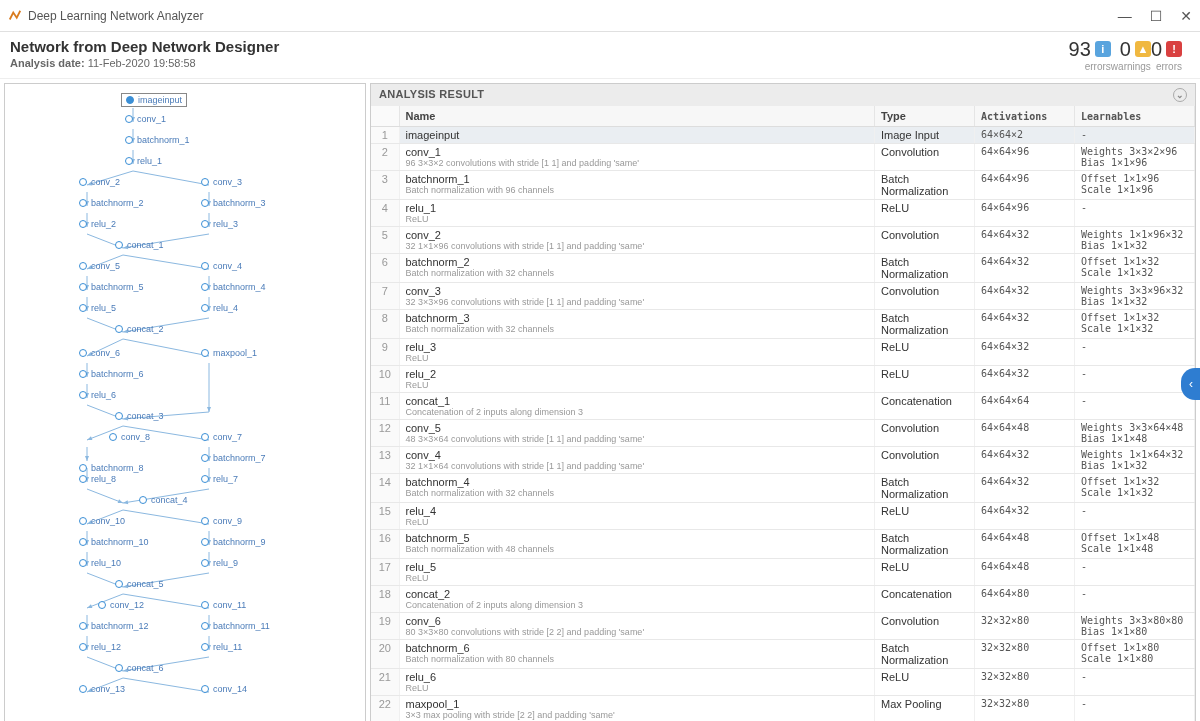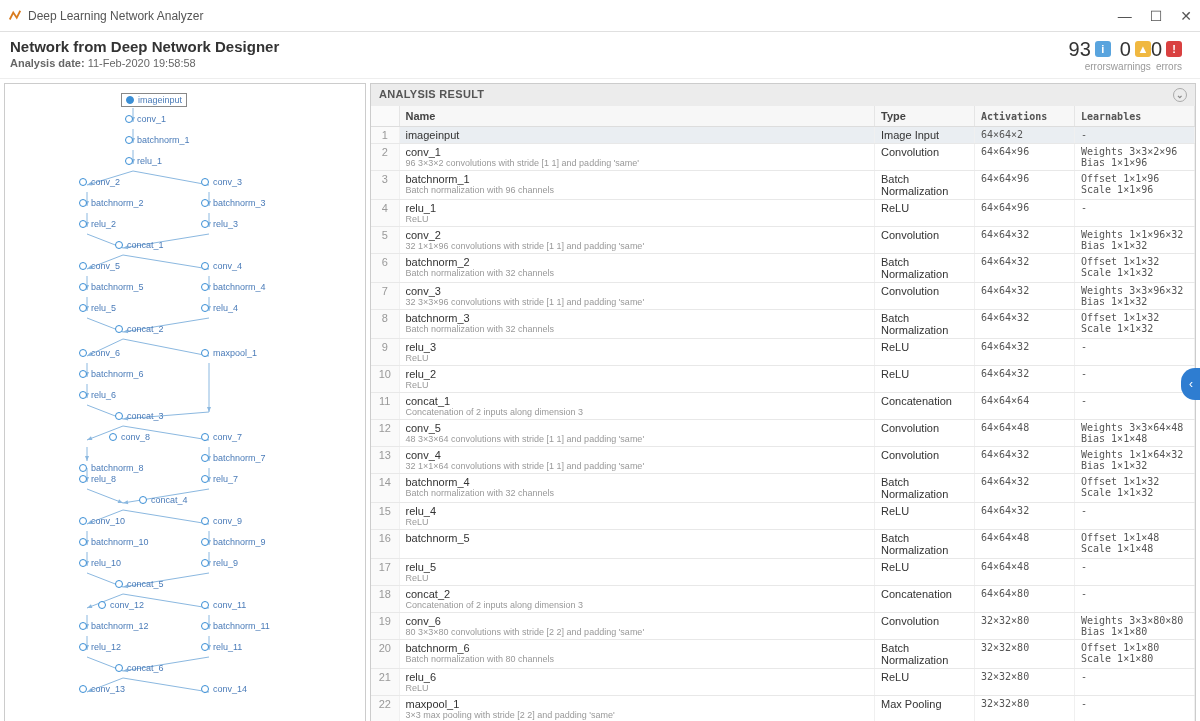--- a/index.html
+++ b/index.html
@@ -415,20 +415,21 @@
               <div class="ldesc">ReLU</div>
             </td>
   <td class="ctype">ReLU</td>
   <td class="cact">64×64×32</td>
   <td class="clr">-</td>
           </tr>
           <tr>
             <td class="cidx">16</td>
   <td class="cname">
               <div class="lname">batchnorm_5</div>
+              <div class="ldesc">Batch normalization with 48 channels</div>
             </td>
   <td class="ctype">Batch Normalization</td>
   <td class="cact">64×64×48</td>
   <td class="clr">Offset 1×1×48
 Scale  1×1×48</td>
           </tr>
           <tr>
             <td class="cidx">17</td>
   <td class="cname">
               <div class="lname">relu_5</div>

